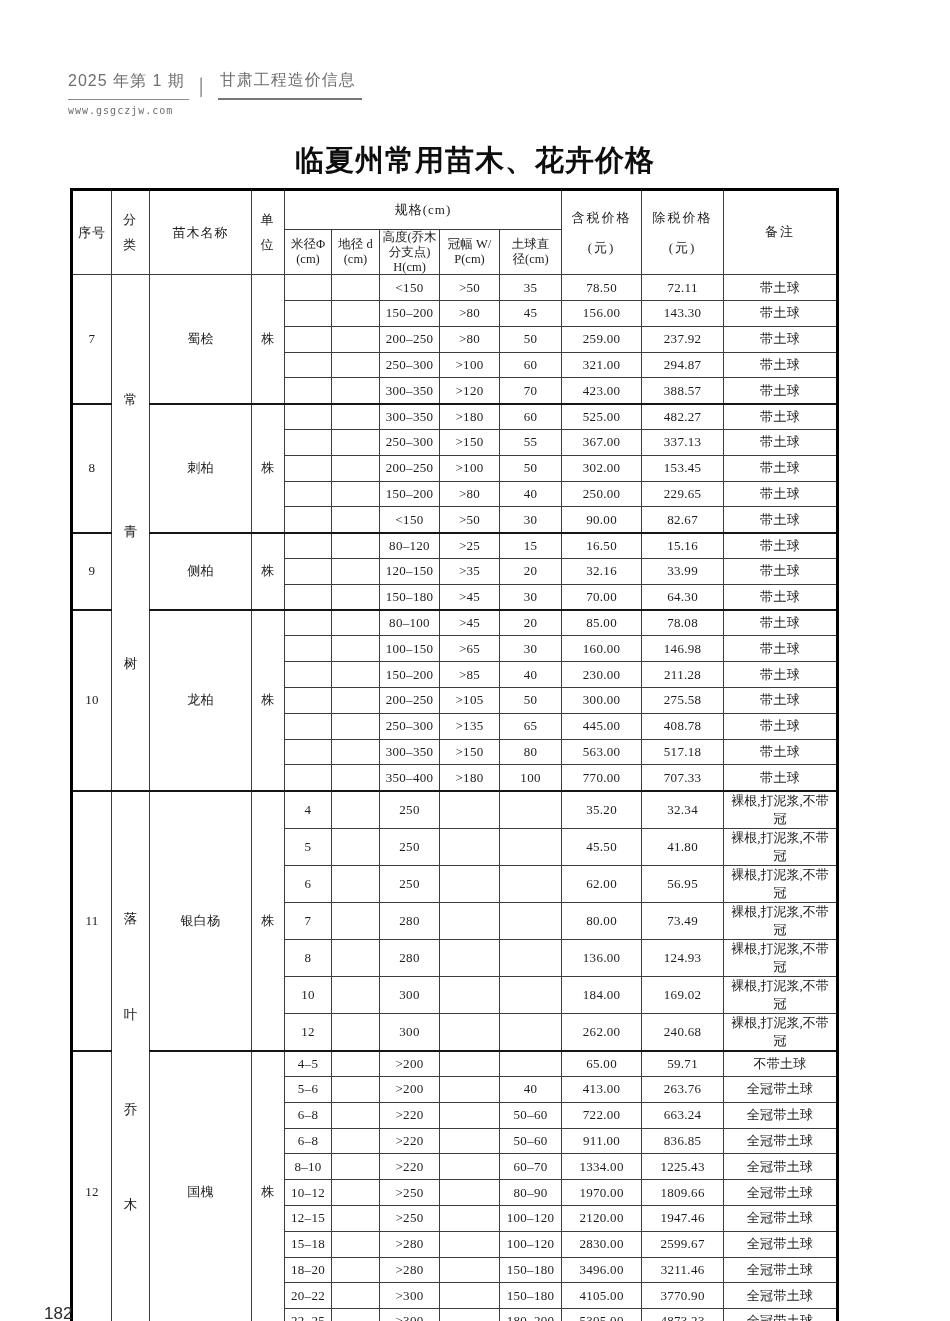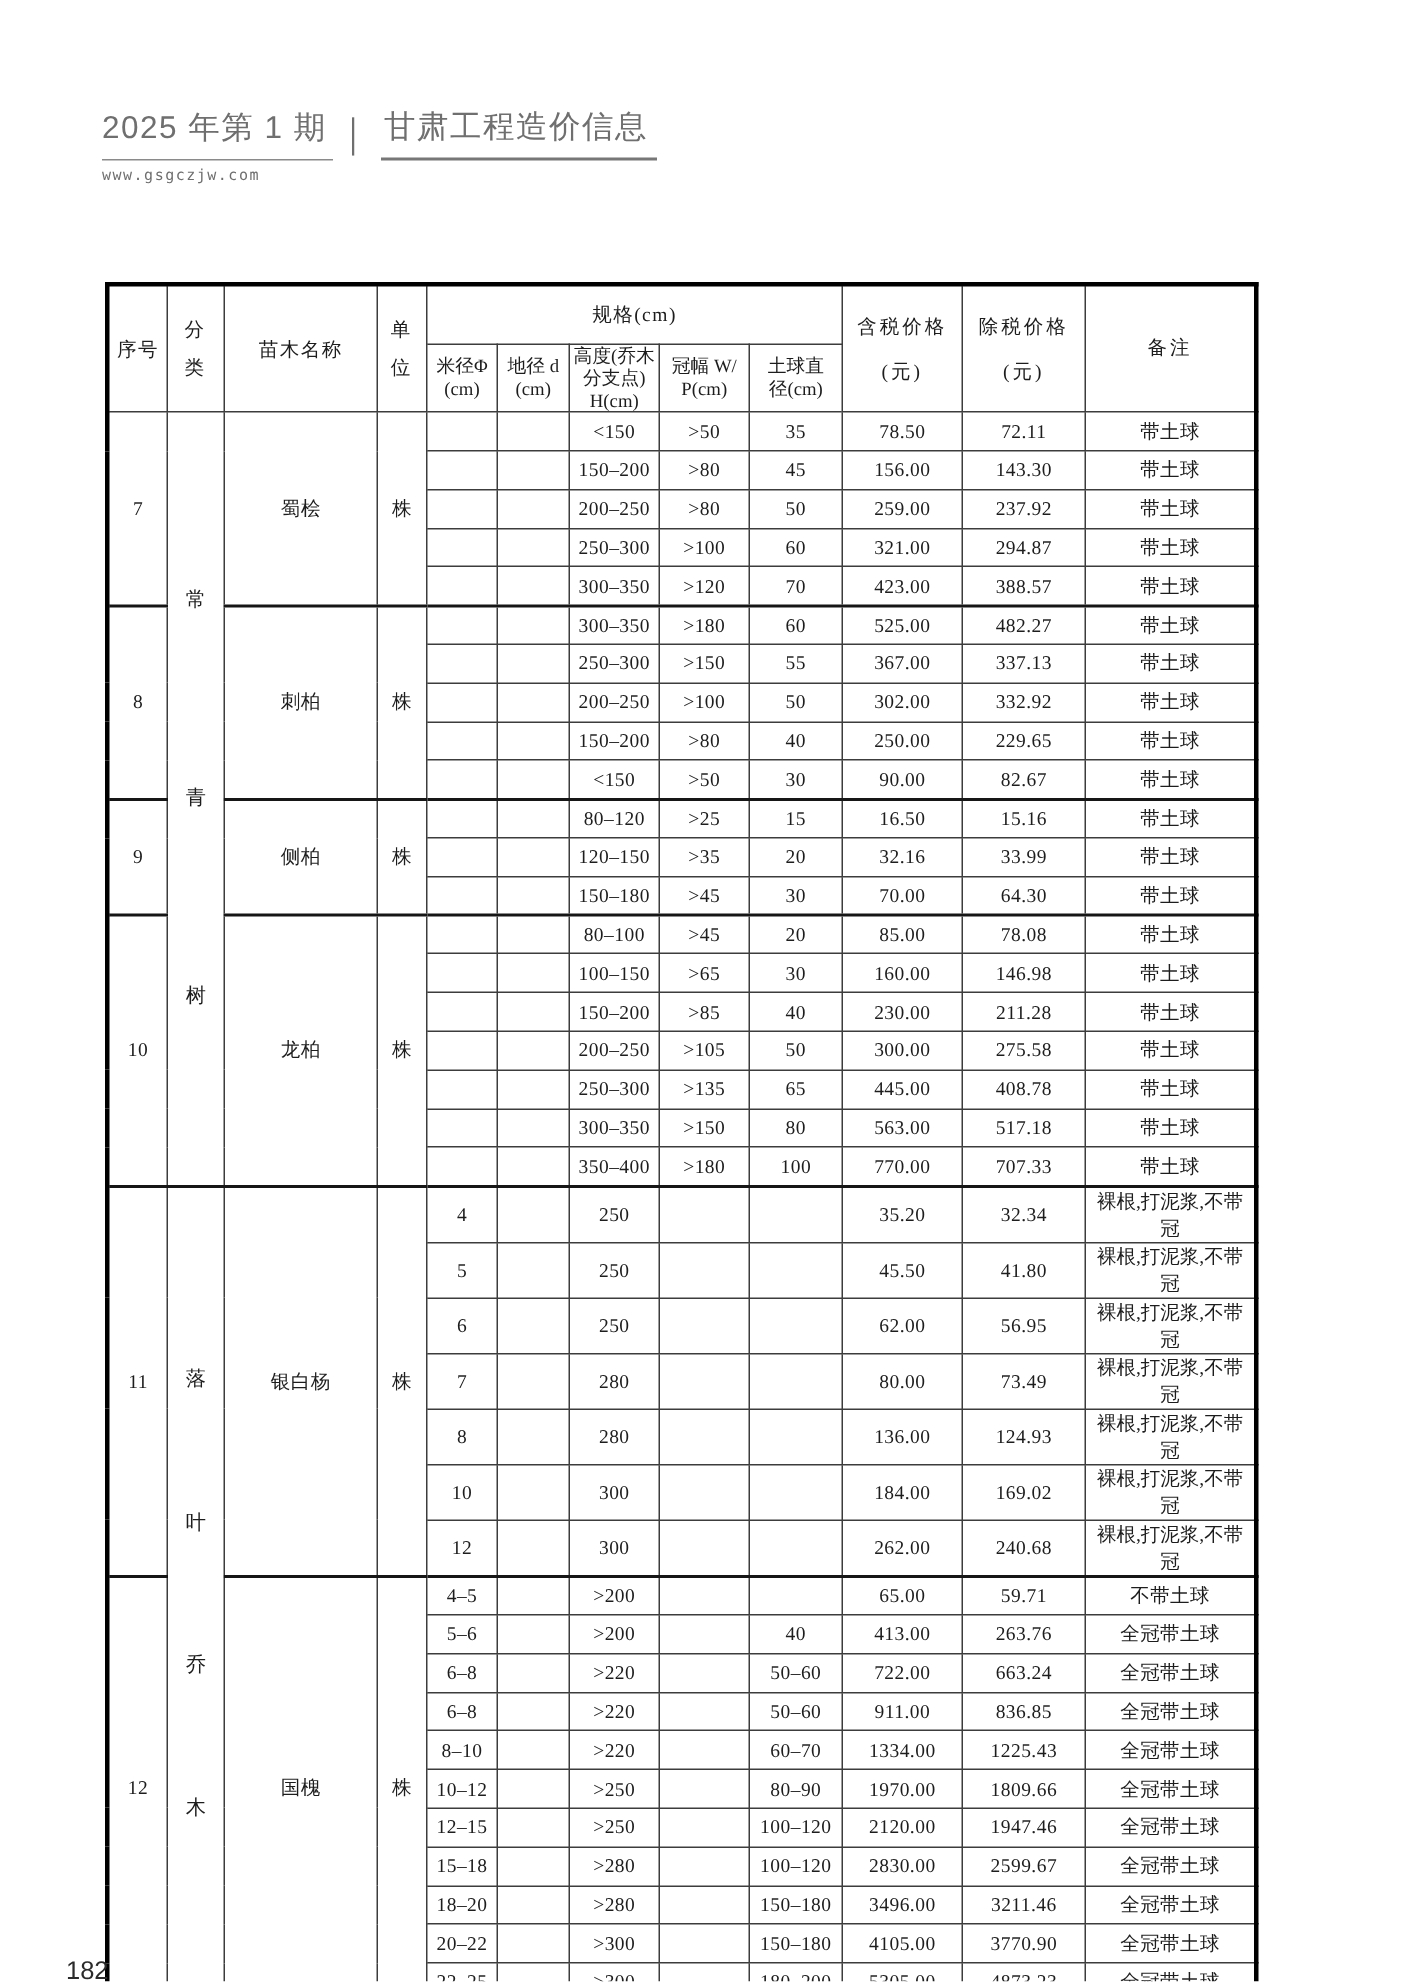--- a/index.html
+++ b/index.html
@@ -4,21 +4,21 @@
 <style>
   * { margin:0; padding:0; box-sizing:border-box; }
   html,body { background:#fff; }
   .page {
     position:relative; width:950px; height:1321px; background:#ffffff;
     font-family:"Liberation Serif","DejaVu Serif",serif; color:#1d1d1d;
     overflow:hidden;
   }
   
   .doc-header { position:absolute; left:68px; top:70px; font-family:"Liberation Sans","DejaVu Sans",sans-serif; }
-  .doc-header-line { font-size:21px; color:#6f6f6f; letter-spacing:1px; display:flex; align-items:flex-end;justify-content:space-between; }
+  .doc-header-line { font-size:16px; color:#6f6f6f; letter-spacing:1px; display:flex; align-items:flex-end;justify-content:space-between; }
   .issue { padding:0 4px 7px 0; border-bottom:1.5px solid #8a8a8a; }
   .hdr-sep { margin:0 10px 4px 8px; color:#6f6f6f; font-weight:400; }
   .publication { padding:0 6px 7px 2px; border-bottom:2.5px solid #777; }
   .website { margin-top:5px; font-family:"DejaVu Sans Mono","Liberation Mono",monospace; font-size:10px; color:#6e6e6e; letter-spacing:1px; }
   
   .title { position:absolute; top:141px; left:0; width:100%; text-align:center;
     font-size:29px; font-weight:700; color:#0e0e0e; letter-spacing:1px; }
   
   table.price-table {
     position:absolute; left:70px; top:188px; width:766px;
@@ -50,20 +50,21 @@
 
   <div class="doc-header">
     <div class="doc-header-line">
       <span class="issue">2025 年第 1 期</span>
       <span class="hdr-sep">│</span>
       <span class="publication">甘肃工程造价信息</span>
     </div>
     <div class="website">www.gsgczjw.com</div>
   </div>
 
+  <div class="title">临夏州常用苗木、花卉价格</div>
 
   <table class="price-table">
     <colgroup>
       <col style="width:40px">
         <col style="width:38px">
         <col style="width:102px">
         <col style="width:33px">
       <col style="width:47px">
         <col style="width:48px">
         <col style="width:60px">
@@ -186,21 +187,21 @@
           <td>337.13</td>
           <td>带土球</td>
         </tr>
         <tr>
           <td></td>
           <td></td>
           <td>200–250</td>
           <td>&gt;100</td>
           <td>50</td>
           <td>302.00</td>
-          <td>332.92</td>
+          <td>153.45</td>
           <td>带土球</td>
         </tr>
         <tr>
           <td></td>
           <td></td>
           <td>150–200</td>
           <td>&gt;80</td>
           <td>40</td>
           <td>250.00</td>
           <td>229.65</td>

